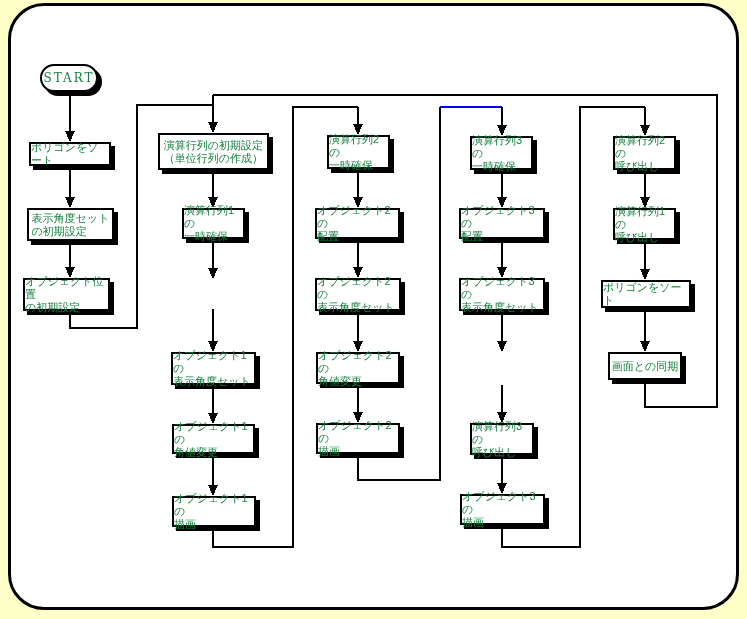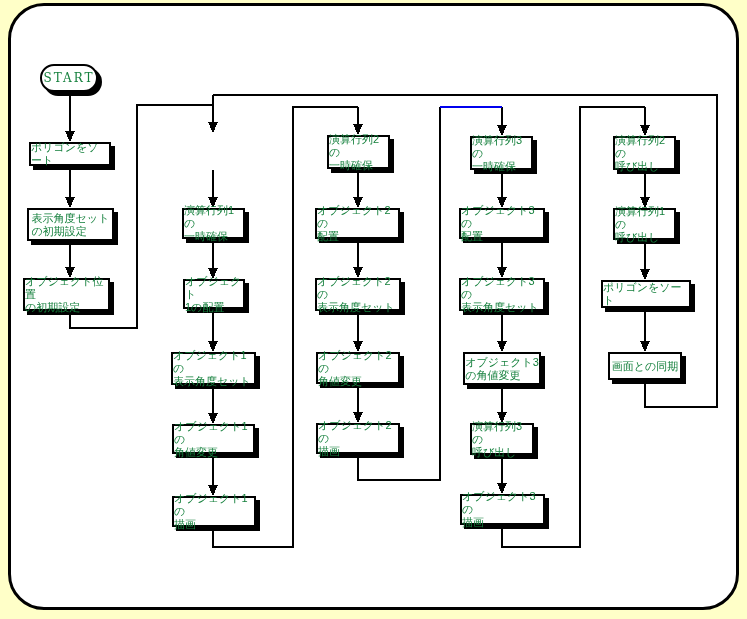--- a/index.html
+++ b/index.html
@@ -79,24 +79,24 @@
       M640 125h10L645 136z M640 197h10L645 208z M640 269h10L645 280z M640 341h10L645 352z"></path>
   </svg>
 
   <div class="node terminator" style="left:40px;top:64px;width:58px;height:28px">START</div>
   <div class="node" style="left:29px;top:142px;width:82px;height:24px">ポリゴンをソート</div>
   <div class="node" style="left:27px;top:208px;width:87px;height:33px">表示角度セット
 の初期設定</div>
   <div class="node" style="left:23px;top:278px;width:87px;height:33px">オブジェクト位置
 の初期設定</div>
 
+  <div class="node" style="left:158px;top:133px;width:111px;height:37px">演算行列の初期設定
+（単位行列の作成）</div>
   <div class="node" style="left:182px;top:208px;width:63px;height:31px">演算行列1の
 一時確保</div>
-  <div class="node" style="left:183px;top:279px;width:62px;height:30px">オブジェクト
-1の配置</div>
   <div class="node" style="left:171px;top:352px;width:85px;height:33px">オブジェクト1の
 表示角度セット</div>
   <div class="node" style="left:172px;top:424px;width:83px;height:30px">オブジェクト1の
 角値変更</div>
   <div class="node" style="left:172px;top:496px;width:84px;height:31px">オブジェクト1の
 描画</div>
 
   <div class="node" style="left:327px;top:135px;width:63px;height:34px">演算行列2の
 一時確保</div>
   <div class="node" style="left:315px;top:208px;width:85px;height:31px">オブジェクト2の
@@ -107,22 +107,20 @@
 角値変更</div>
   <div class="node" style="left:316px;top:423px;width:84px;height:31px">オブジェクト2の
 描画</div>
 
   <div class="node" style="left:470px;top:136px;width:63px;height:34px">演算行列3の
 一時確保</div>
   <div class="node" style="left:459px;top:208px;width:86px;height:31px">オブジェクト3の
 配置</div>
   <div class="node" style="left:459px;top:278px;width:86px;height:33px">オブジェクト3の
 表示角度セット</div>
-  <div class="node" style="left:463px;top:352px;width:78px;height:33px">オブジェクト3
-の角値変更</div>
   <div class="node" style="left:470px;top:423px;width:64px;height:32px">演算行列3の
 呼び出し</div>
   <div class="node" style="left:460px;top:494px;width:85px;height:31px">オブジェクト3の
 描画</div>
 
   <div class="node" style="left:613px;top:136px;width:63px;height:34px">演算行列2の
 呼び出し</div>
   <div class="node" style="left:613px;top:208px;width:63px;height:32px">演算行列1の
 呼び出し</div>
   <div class="node" style="left:601px;top:280px;width:90px;height:28px">ポリゴンをソート</div>

